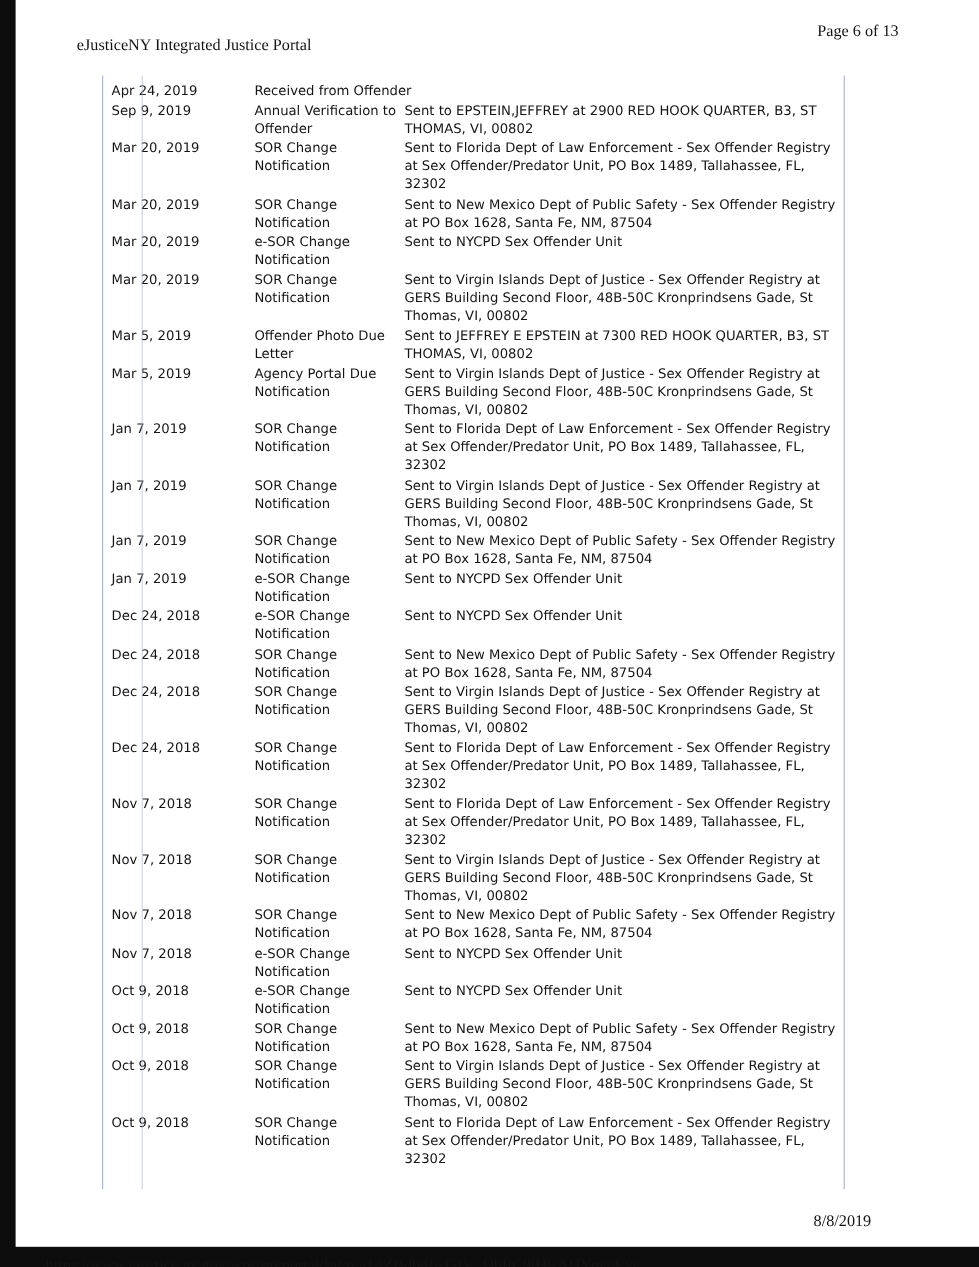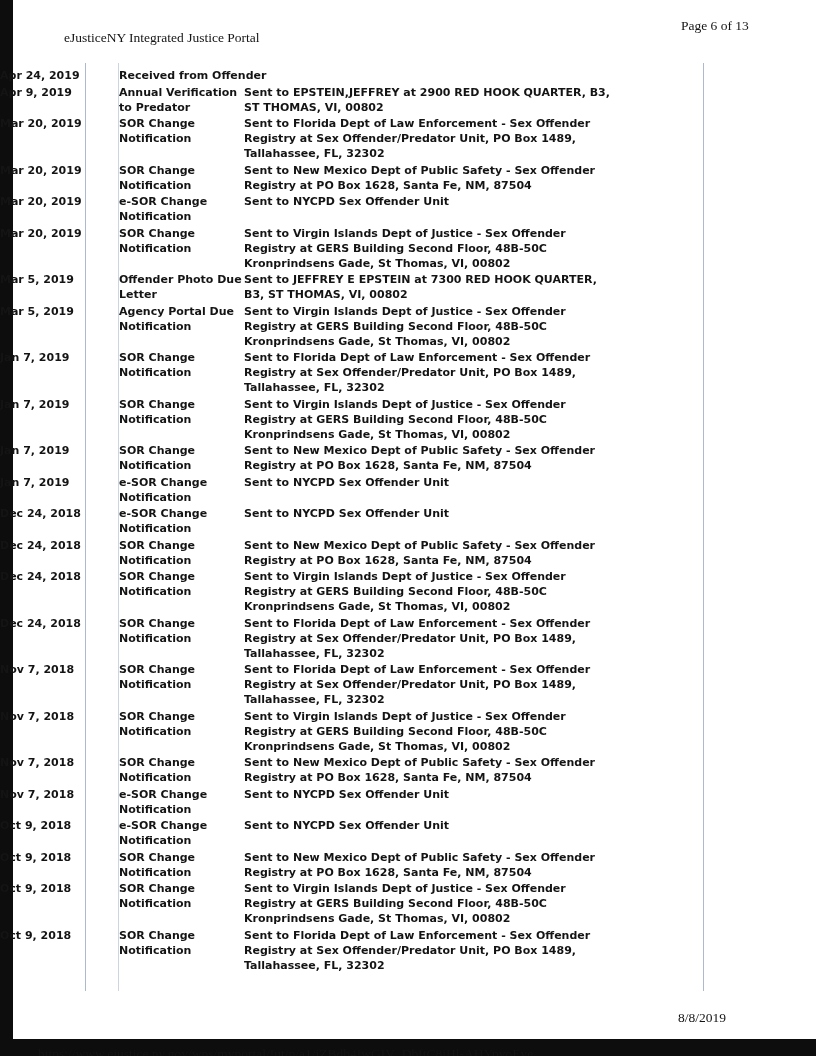--- a/index.html
+++ b/index.html
@@ -22,22 +22,22 @@
   .portal-title { position:absolute; left:64px; top:1px;margin-top:20px; }
   .page-number  { position:absolute; left:681px; top:9px; }
 
   
   .table-wrap { position:absolute; left:0; top:68px; width:816px; }
   .vline { position:absolute; top:-5px; width:1px; height:928px; background:#aeb9cb; }
   .vline-left  { left:85px; }
   .vline-mid   { left:118px; opacity:.6; }
   .vline-right { left:703px; }
 
-  .row { display:flex; margin-bottom:1.5px;
-         font-size:11px; line-height:15px;font-weight:bold; }
+  .row { display:flex; padding-left:93px; margin-bottom:1.5px;
+         font-size:11px; line-height:15px; }
   .col-date { width:119px; flex:none; }
   .col-type { width:125px; flex:none; }
   .col-desc { width:366px; flex:none; }
 
   
   .doc-footer { position:absolute; top:1010px; left:0; width:100%;
                 font-family:"Liberation Serif","DejaVu Serif",serif; font-size:13.5px; }
   .footer-url { position:absolute; left:38px; text-decoration:underline; color:#141414;margin-top:36px; }
   .print-date { position:absolute; left:678px; }
 </style>
@@ -58,22 +58,22 @@
     <div class="vline vline-left"></div>
     <div class="vline vline-mid"></div>
     <div class="vline vline-right"></div>
     <div>
   <div class="row">
     <div class="col-date">Apr 24, 2019</div>
     <div class="col-desc">Received from Offender</div>
   </div>
 
   <div class="row">
-    <div class="col-date">Apr 9, 2019</div>
-    <div class="col-type">Annual Verification to Predator</div>
+    <div class="col-date">Sep 9, 2019</div>
+    <div class="col-type">Annual Verification to Offender</div>
     <div class="col-desc">Sent to EPSTEIN,JEFFREY at 2900 RED HOOK QUARTER, B3, ST THOMAS, VI, 00802</div>
   </div>
 
   <div class="row">
     <div class="col-date">Mar 20, 2019</div>
     <div class="col-type">SOR Change Notification</div>
     <div class="col-desc">Sent to Florida Dept of Law Enforcement - Sex Offender Registry at Sex Offender/Predator Unit, PO Box 1489, Tallahassee, FL, 32302</div>
   </div>
 
   <div class="row">

